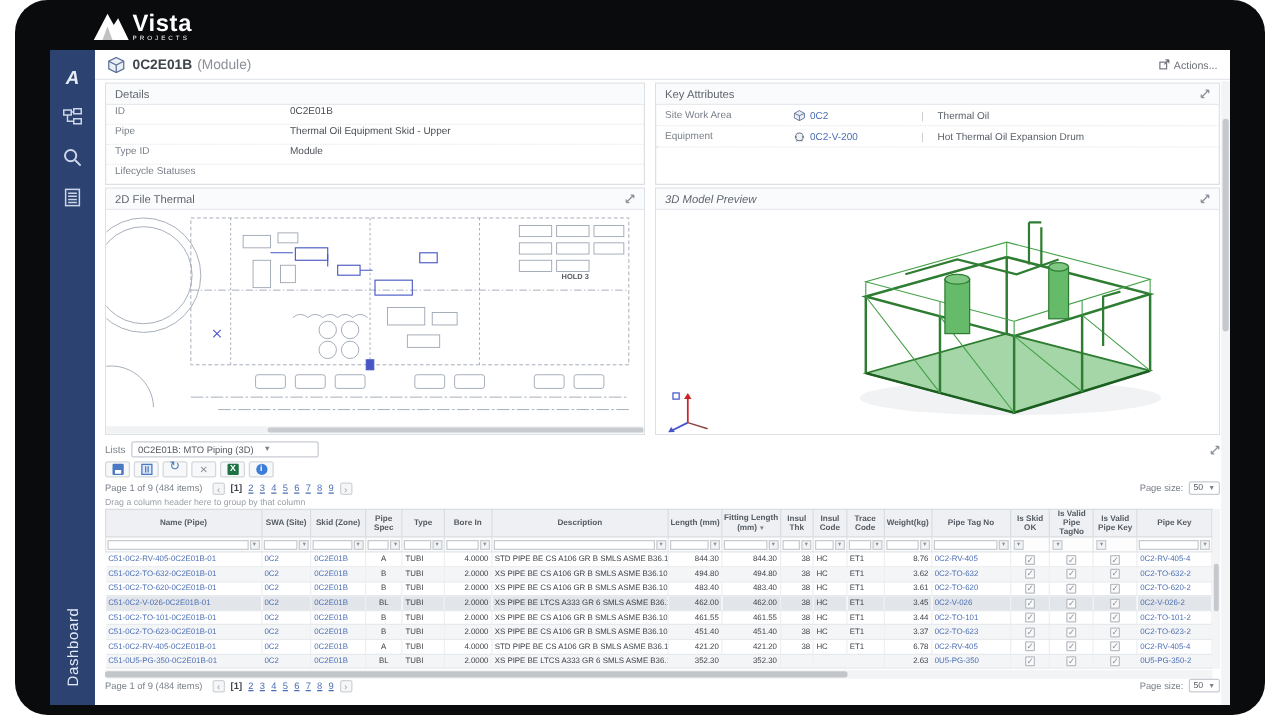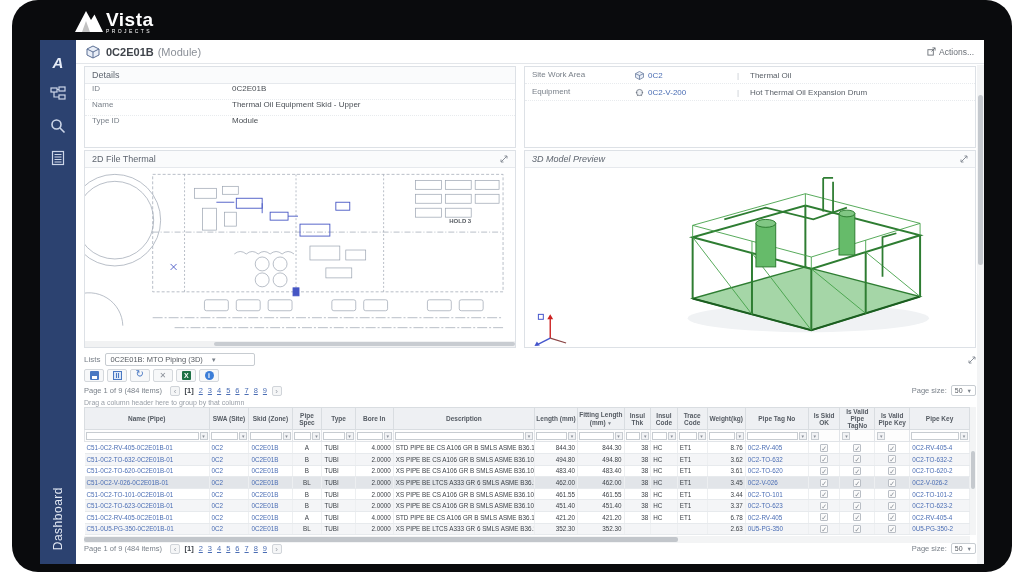--- a/index.html
+++ b/index.html
@@ -195,31 +195,43 @@
       <div class="panel p-details">
         <div class="panel-hd">
             <span>Details</span>
           </div>
         <div id="details-rows">
             <div class="det-row">
               <span class="det-label">ID</span>
               <span class="det-value">0C2E01B</span>
             </div>
             <div class="det-row">
-              <span class="det-label">Name</span>
+              <span class="det-label">Pipe</span>
               <span class="det-value">Thermal Oil Equipment Skid - Upper</span>
             </div>
             <div class="det-row">
               <span class="det-label">Type ID</span>
               <span class="det-value">Module</span>
             </div>
+            <div class="det-row">
+              <span class="det-label">Lifecycle Statuses</span>
+              <span class="det-value"></span>
+            </div>
           </div>
       </div>
 
       <div class="panel p-keyattr">
+        <div class="panel-hd">
+            <span>Key Attributes</span>
+          <span class="expand">
+              <svg viewBox="0 0 8 8" stroke="#8a9099" stroke-width="1" fill="none">
+                <path d="M1 7 L7 1 M1 7 v-2.5 M1 7 h2.5 M7 1 v2.5 M7 1 h-2.5"></path>
+              </svg>
+            </span>
+        </div>
         <div id="ka-rows">
             <div class="ka-row">
               <span class="ka-label">Site Work Area</span>
               <div>
                 <div class="ka-line">
                   <svg viewBox="0 0 10 10">
                     <path d="M5 0.5 L9.5 3 L9.5 7 L5 9.5 L0.5 7 L0.5 3 Z" fill="#e9eef7" stroke="#5b6f94" stroke-width="0.8"></path>
                     <path d="M0.5 3 L5 5 L9.5 3 M5 5 L5 9.5" stroke="#5b6f94" stroke-width="0.8" fill="none"></path>
                   </svg>
                   <span class="ka-link">0C2</span>

